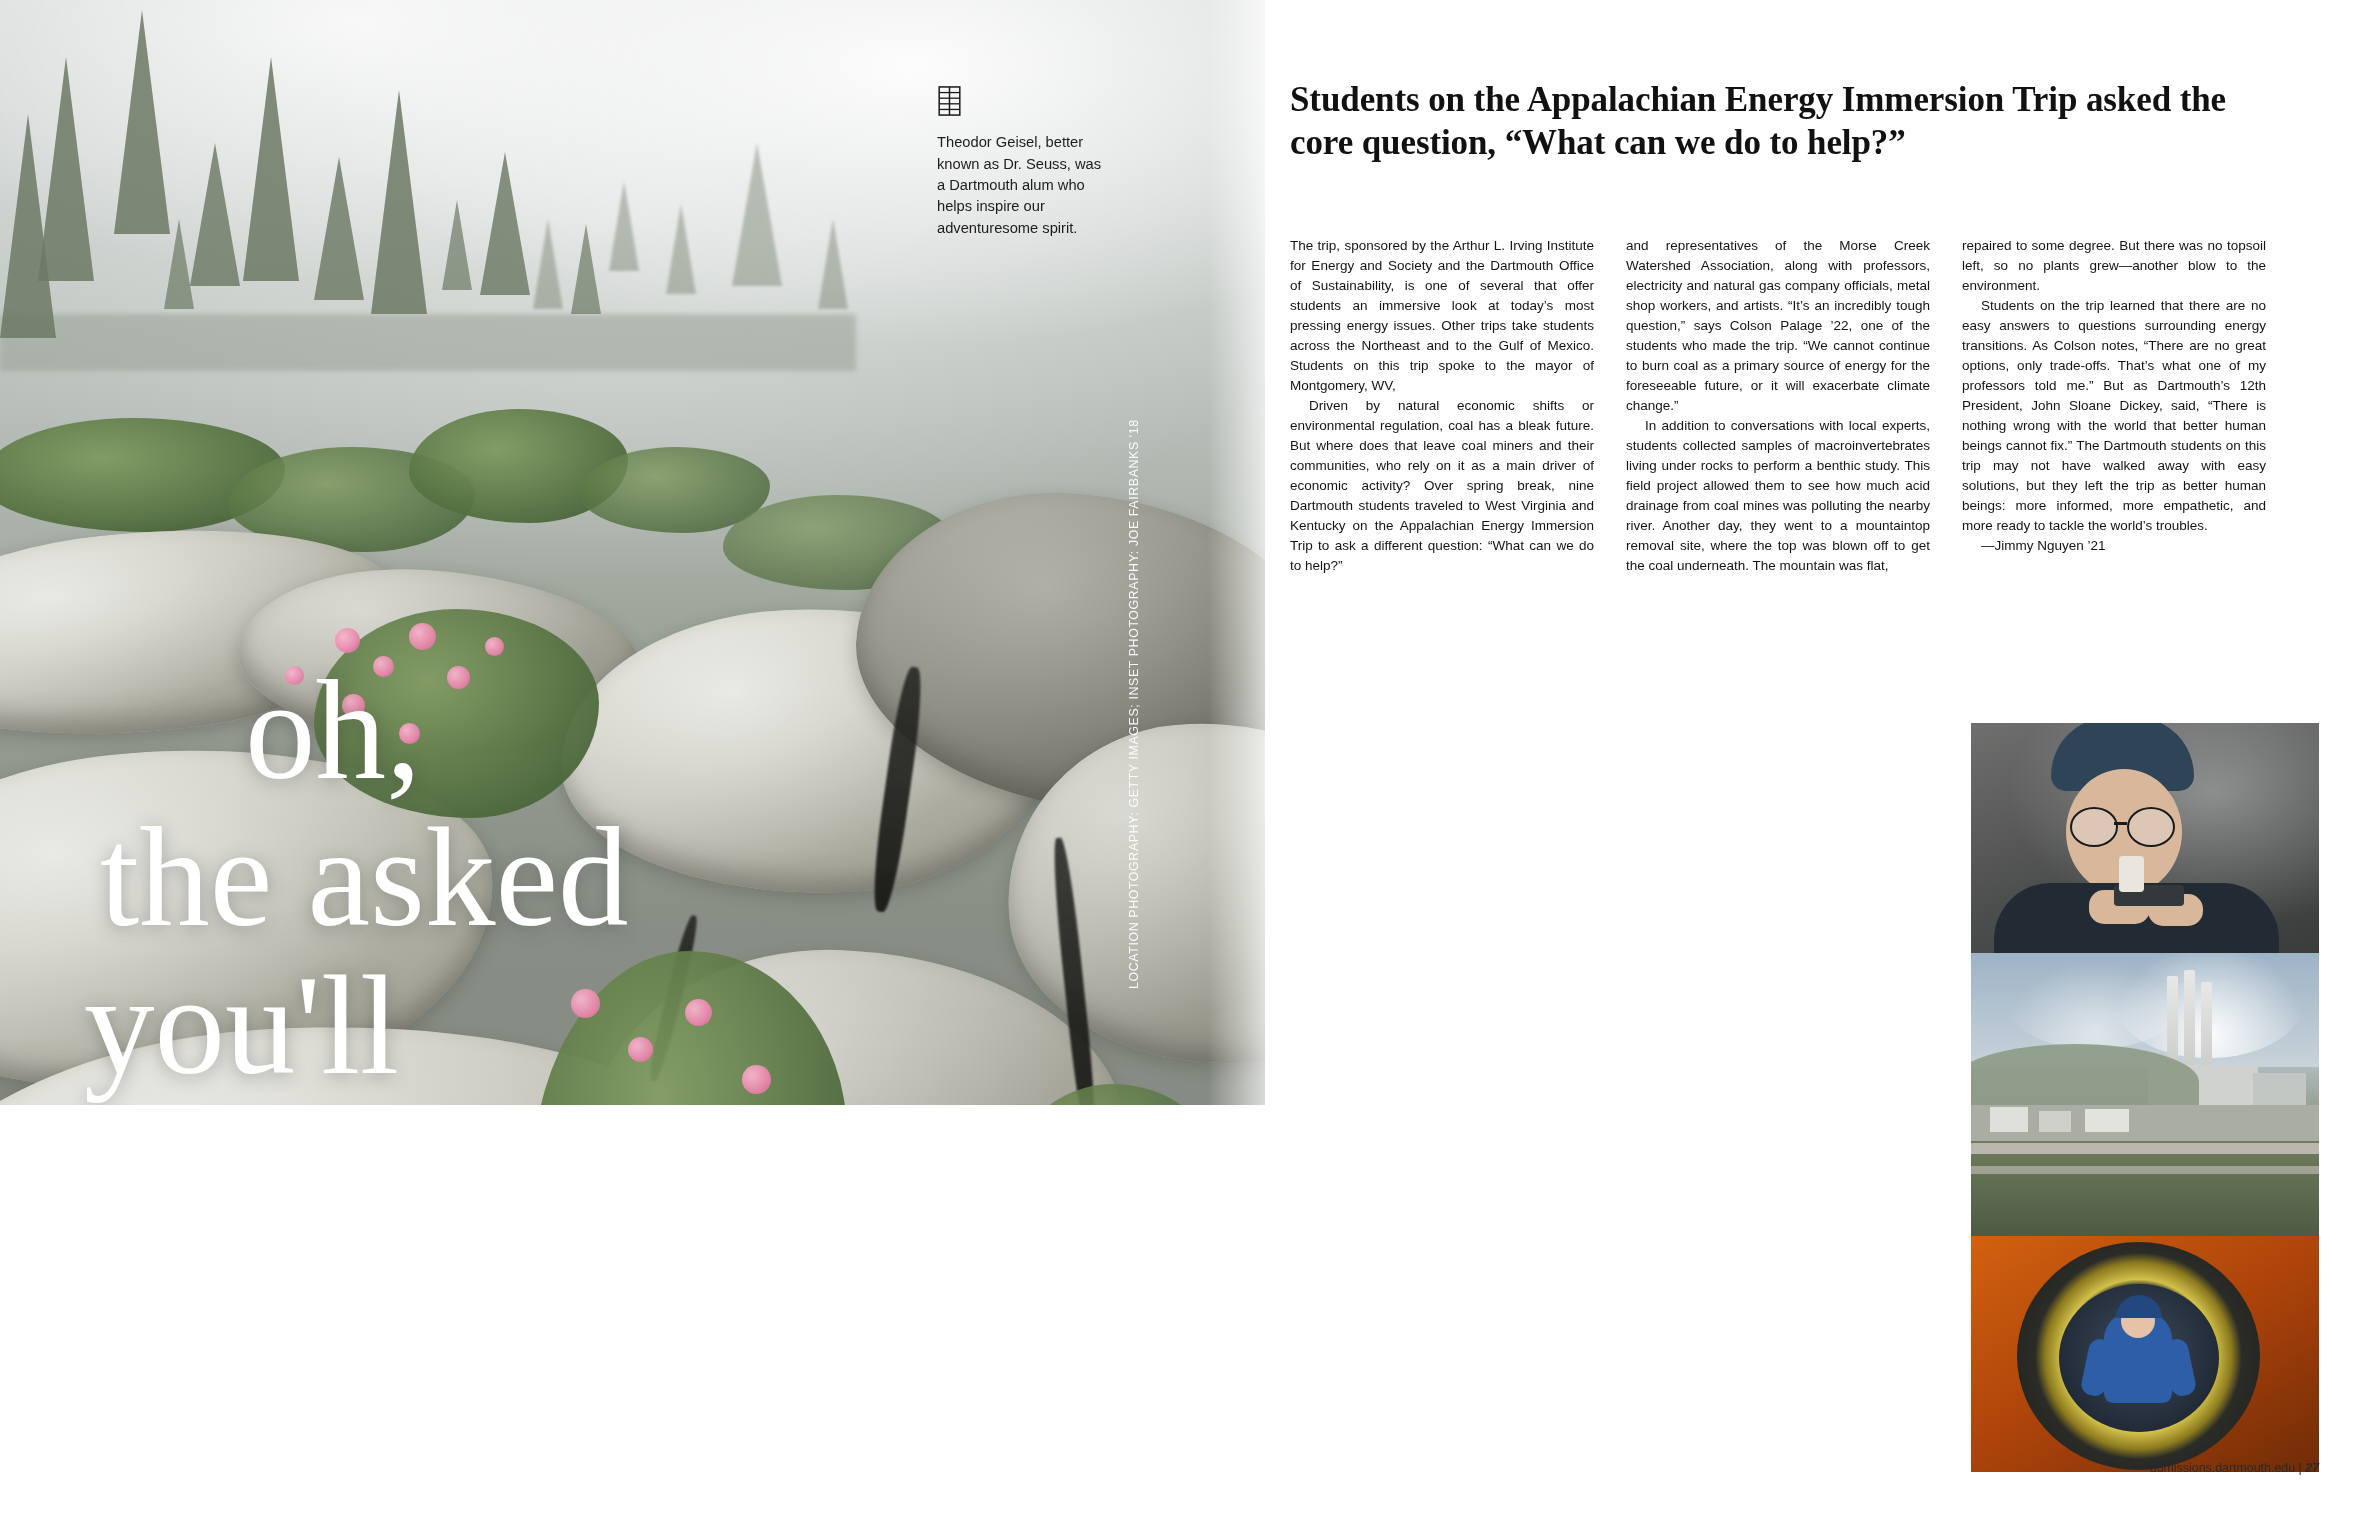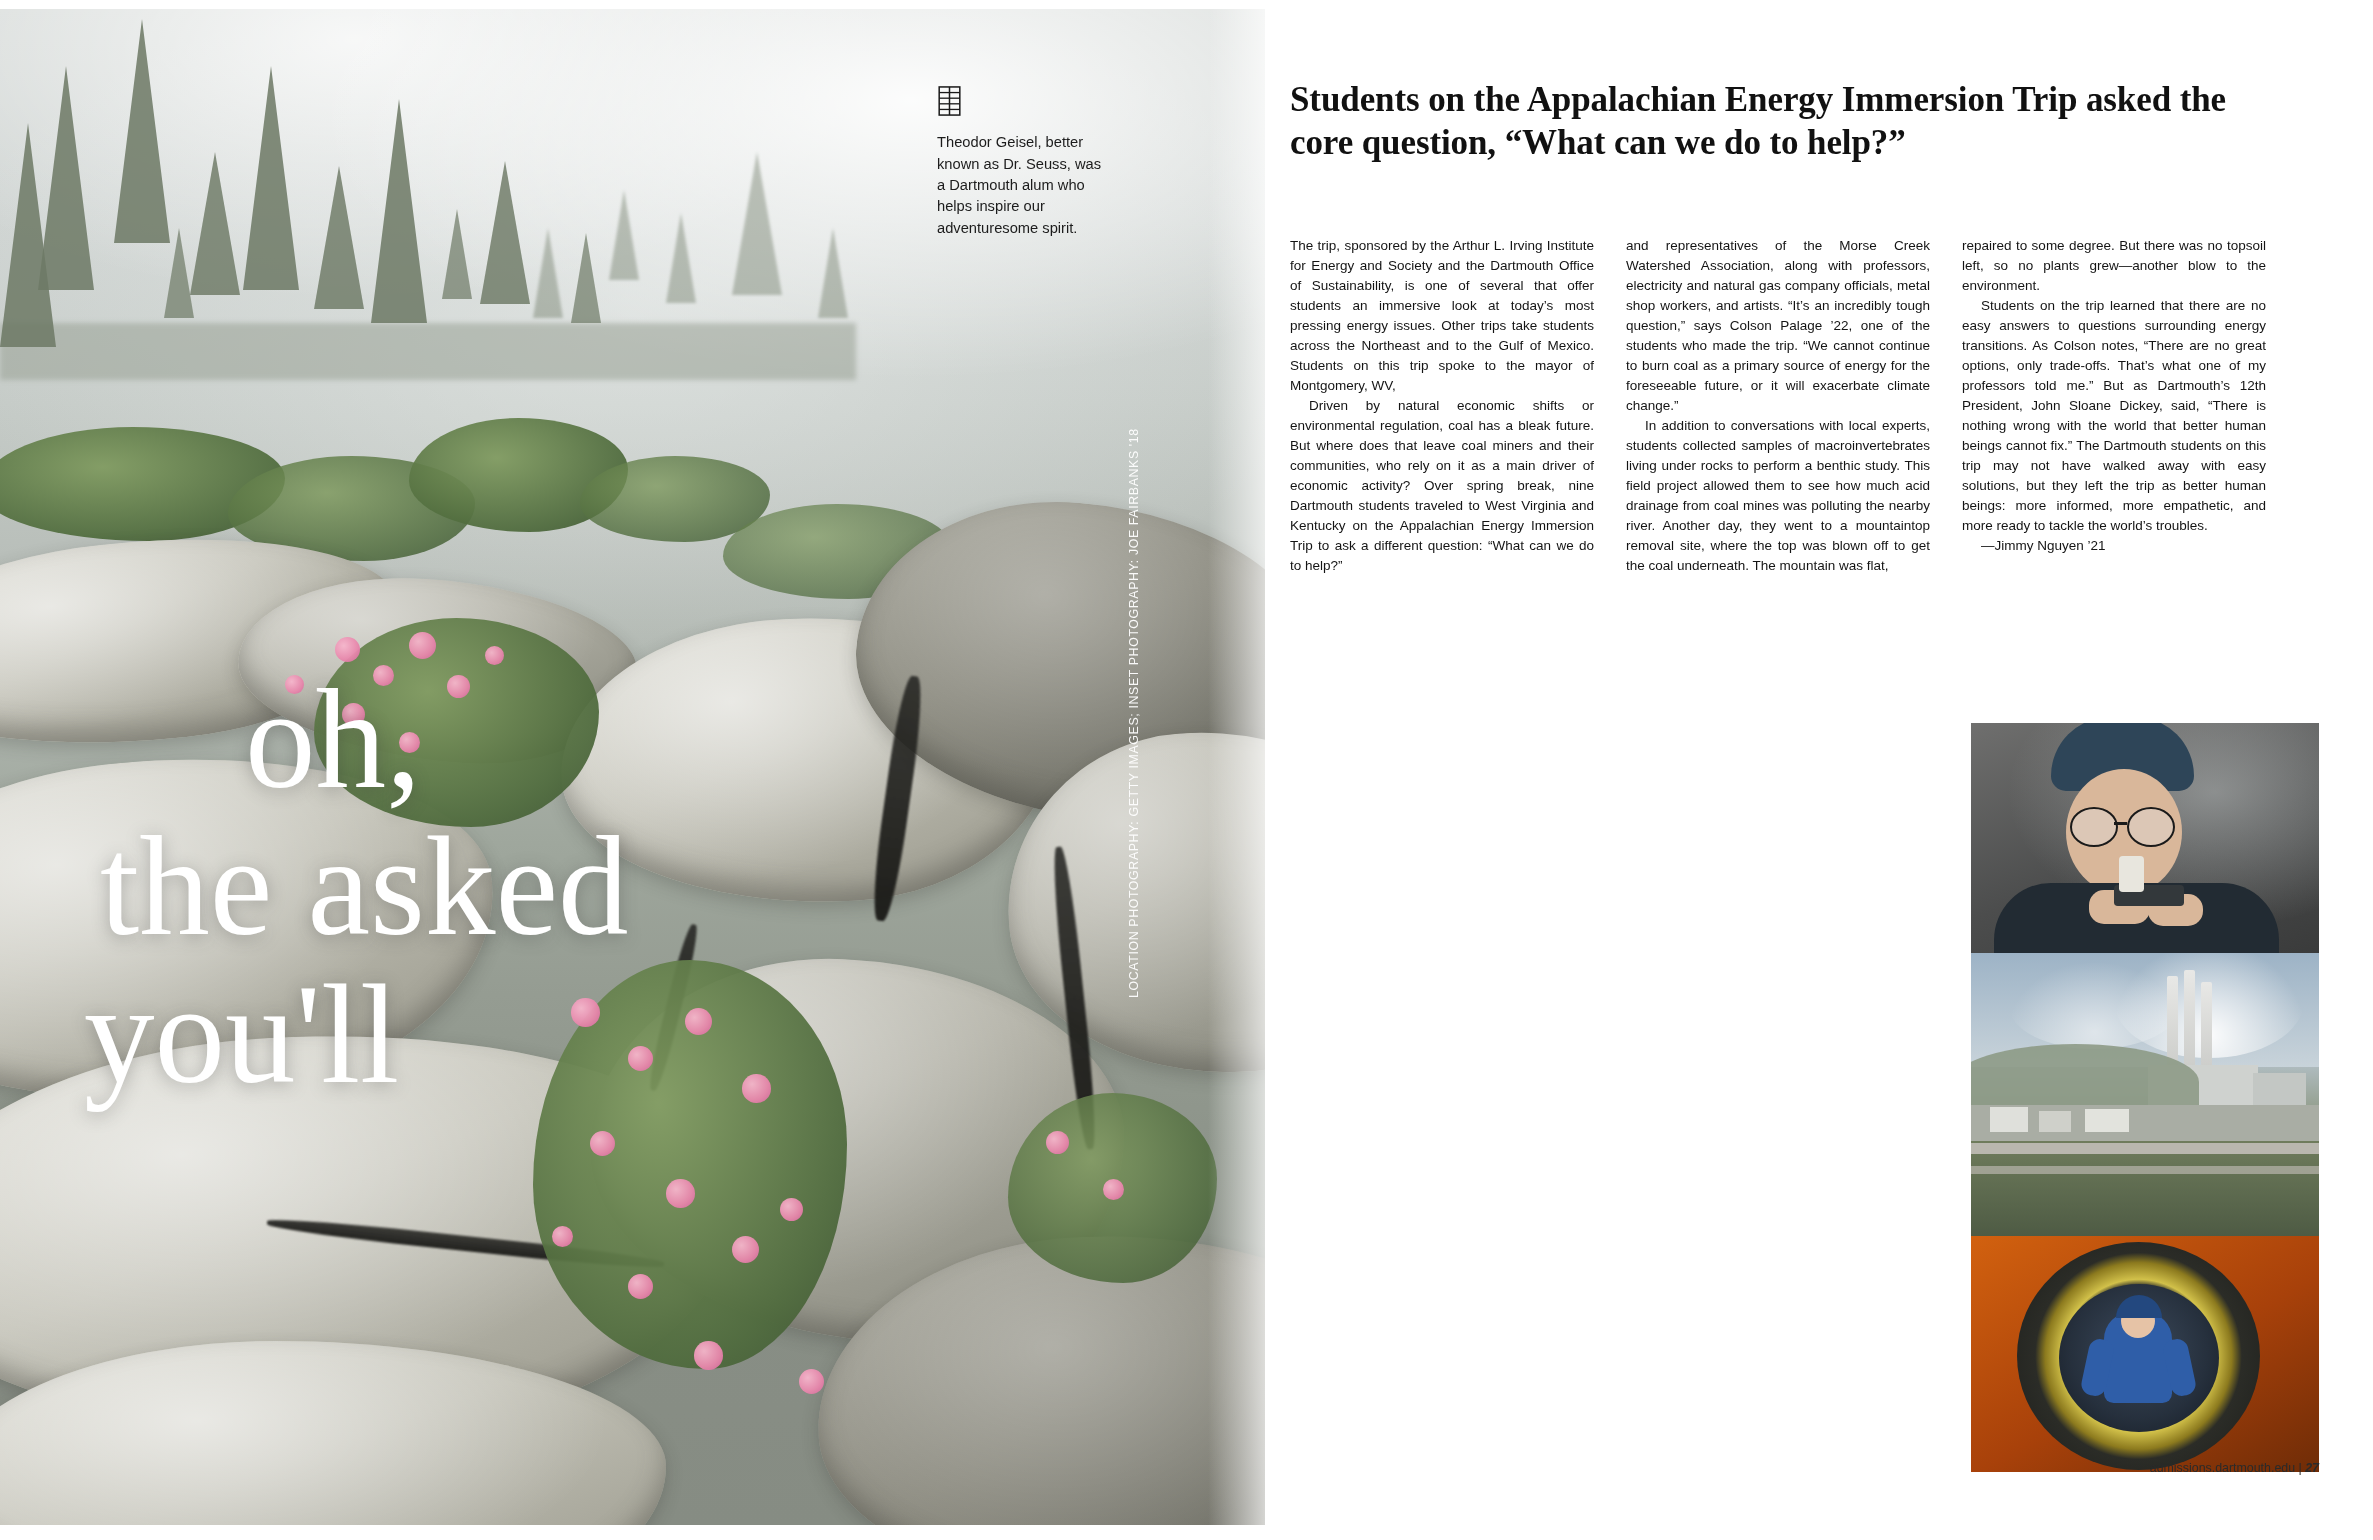--- a/index.html
+++ b/index.html
@@ -20,35 +20,34 @@
     inset: 0;
     background: #ffffff;
   }
 
   
   .photo-spread {
     position: absolute;
     left: 0;
     top: 0;
     width: 1265px;
-    height: 1516px;
+    height: 1105px;
     overflow: hidden;
     background:
       linear-gradient(to bottom,
         #d7dbd9 0%,
         #cfd4d2 14%,
         #c4cac6 26%,
         #b9bfba 36%,
         #aeb5ae 45%,
         #9fa79d 55%,
         #959c92 65%,
         #8d948a 75%,
         #888e85 85%,
         #868c83 100%);
-    margin-top: 9px;
   }
   
   .fog {
     position: absolute;
     left: 0; top: 0; width: 100%; height: 100%;
     background:
       radial-gradient(ellipse 856px 399px at 72% 6%, rgba(255,255,255,0.92), rgba(255,255,255,0) 70%),
       radial-gradient(ellipse 723px 361px at 28% 2%, rgba(255,255,255,0.8), rgba(255,255,255,0) 72%),
       radial-gradient(ellipse 951px 476px at 50% 20%, rgba(238,241,240,0.55), rgba(255,255,255,0) 75%);
   }

